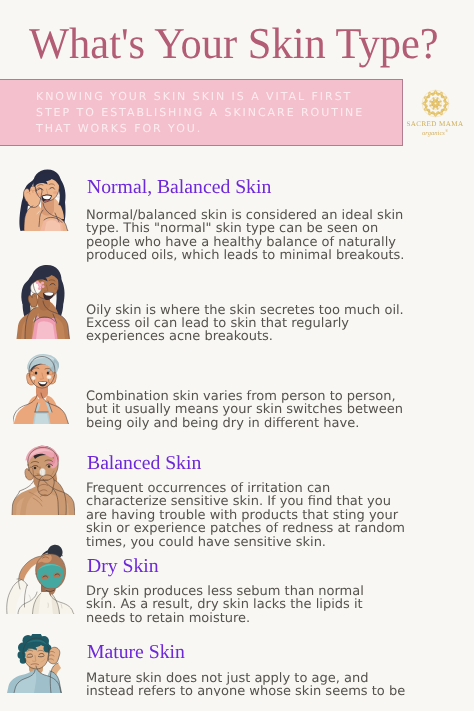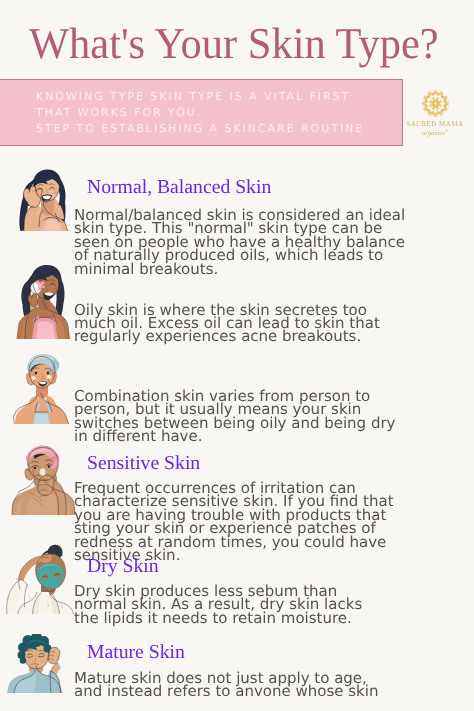--- a/index.html
+++ b/index.html
@@ -21,35 +21,35 @@
   .logo-brand{font-family:"Liberation Serif",serif;font-size:7.1px;letter-spacing:.42px;
               color:#cdae5c;margin-top:3.1px;line-height:7px;white-space:nowrap;}
   .logo-sub{font-family:"Liberation Serif",serif;font-style:italic;font-size:6.6px;
             color:#d5b264;line-height:7px;margin-top:-1.2px;}
   .logo-sub sup{font-size:4px;}
 
   .sec-img{position:absolute;display:block;}
   .sec-img svg{display:block;width:100%;height:100%;}
   .sec-head{position:absolute;left:87px;font-family:"Liberation Serif",serif;
             font-size:19.7px;line-height:19.7px;color:#6d28d9;white-space:nowrap;}
-  .sec-body{position:absolute;left:74px;font-family:"DejaVu Sans",sans-serif;font-size:15px;line-height:13.45px;
+  .sec-body{position:absolute;left:86px;font-family:"DejaVu Sans",sans-serif;font-size:13px;line-height:13.45px;
             color:#55524e;}
 </style>
 </head>
 <body>
 
 <div class="page">
 
   <div class="title">What's Your Skin Type?</div>
 
   <div class="banner"></div>
   <div class="banner-text">
-    <div>KNOWING TYPE SKIN TYPE IS A VITAL FIRST</div>
+    <div>KNOWING YOUR SKIN SKIN IS A VITAL FIRST</div>
+    <div>STEP TO ESTABLISHING A SKINCARE ROUTINE</div>
     <div>THAT WORKS FOR YOU.</div>
-    <div>STEP TO ESTABLISHING A SKINCARE ROUTINE</div>
   </div>
 
   <div class="logo">
     <svg class="logo-mark" viewBox="0 0 100 100">
       <g id="mandala-petals">
           <g transform="rotate(0 50 50)">
             <path d="M50 4.5 C54.5 7 56.5 11 55.5 15.5 C59 12.5 64 13.5 65.5 17.5 C61.5 16.5 57.5 18.5 56 22.5 C53.5 18 51.5 16 50 15.5 C48.5 16 46.5 18 44 22.5 C42.5 18.5 38.5 16.5 34.5 17.5 C36 13.5 41 12.5 44.5 15.5 C43.5 11 45.5 7 50 4.5 Z" fill="#eccd73" stroke="#c89a36" stroke-width=".7"></path>
             <circle cx="50" cy="11" r="2.2" fill="#fdf8e8" stroke="#d9af42" stroke-width="1"></circle>
           </g>
           <g transform="rotate(30 50 50)">
@@ -397,21 +397,21 @@
 
      <g fill="none" stroke="#4a3a30" stroke-width="1.1">
        <path d="M34 42c-3-18 8-33 26-35 18-2 32 9 34 26 3 20-8 38-24 40S36 62 34 42z"></path>
        <path d="M64 70c8 12 20 20 36 25 14 4 23 12 26 24l2 23"></path>
        <path d="M45 74c-4 9-14 15-28 20C17 99 5 109 3 122l-1 20"></path>
      </g>
     </g>
    </svg>
   </div>
 
-  <div class="sec-head" id="h3" style="top:454px">Sensitive Skin</div>
+  <div class="sec-head" id="h3" style="top:454px">Balanced Skin</div>
   <div class="sec-body" id="b3" style="top:482px;width:325px">Frequent occurrences of irritation can characterize sensitive skin. If you find that you are having trouble with products that sting your skin or experience patches of redness at random times, you could have sensitive skin.</div>
 
   <div class="sec-img" id="img4" style="left:5px;top:543px;width:71px;height:71px">
    <svg viewBox="0 0 142 142" xmlns="http://www.w3.org/2000/svg">
     <g stroke-linejoin="round" stroke-linecap="round">
 
      <path d="M86 24c-3-9 2-18 11-20 9-2 17 4 18 13 1 8-5 15-13 16-8 1-14-3-16-9z" fill="#2e3440"></path>
      <path d="M70 32c3-12 14-20 27-19 9 1 16 6 19 14-6-6-15-10-25-9-9 1-17 6-21 14z" fill="#2e3440"></path>
 
      <path d="M72 72h26v22c0 8-6 13-13 13s-13-5-13-13z" fill="#9a6a4e"></path>

